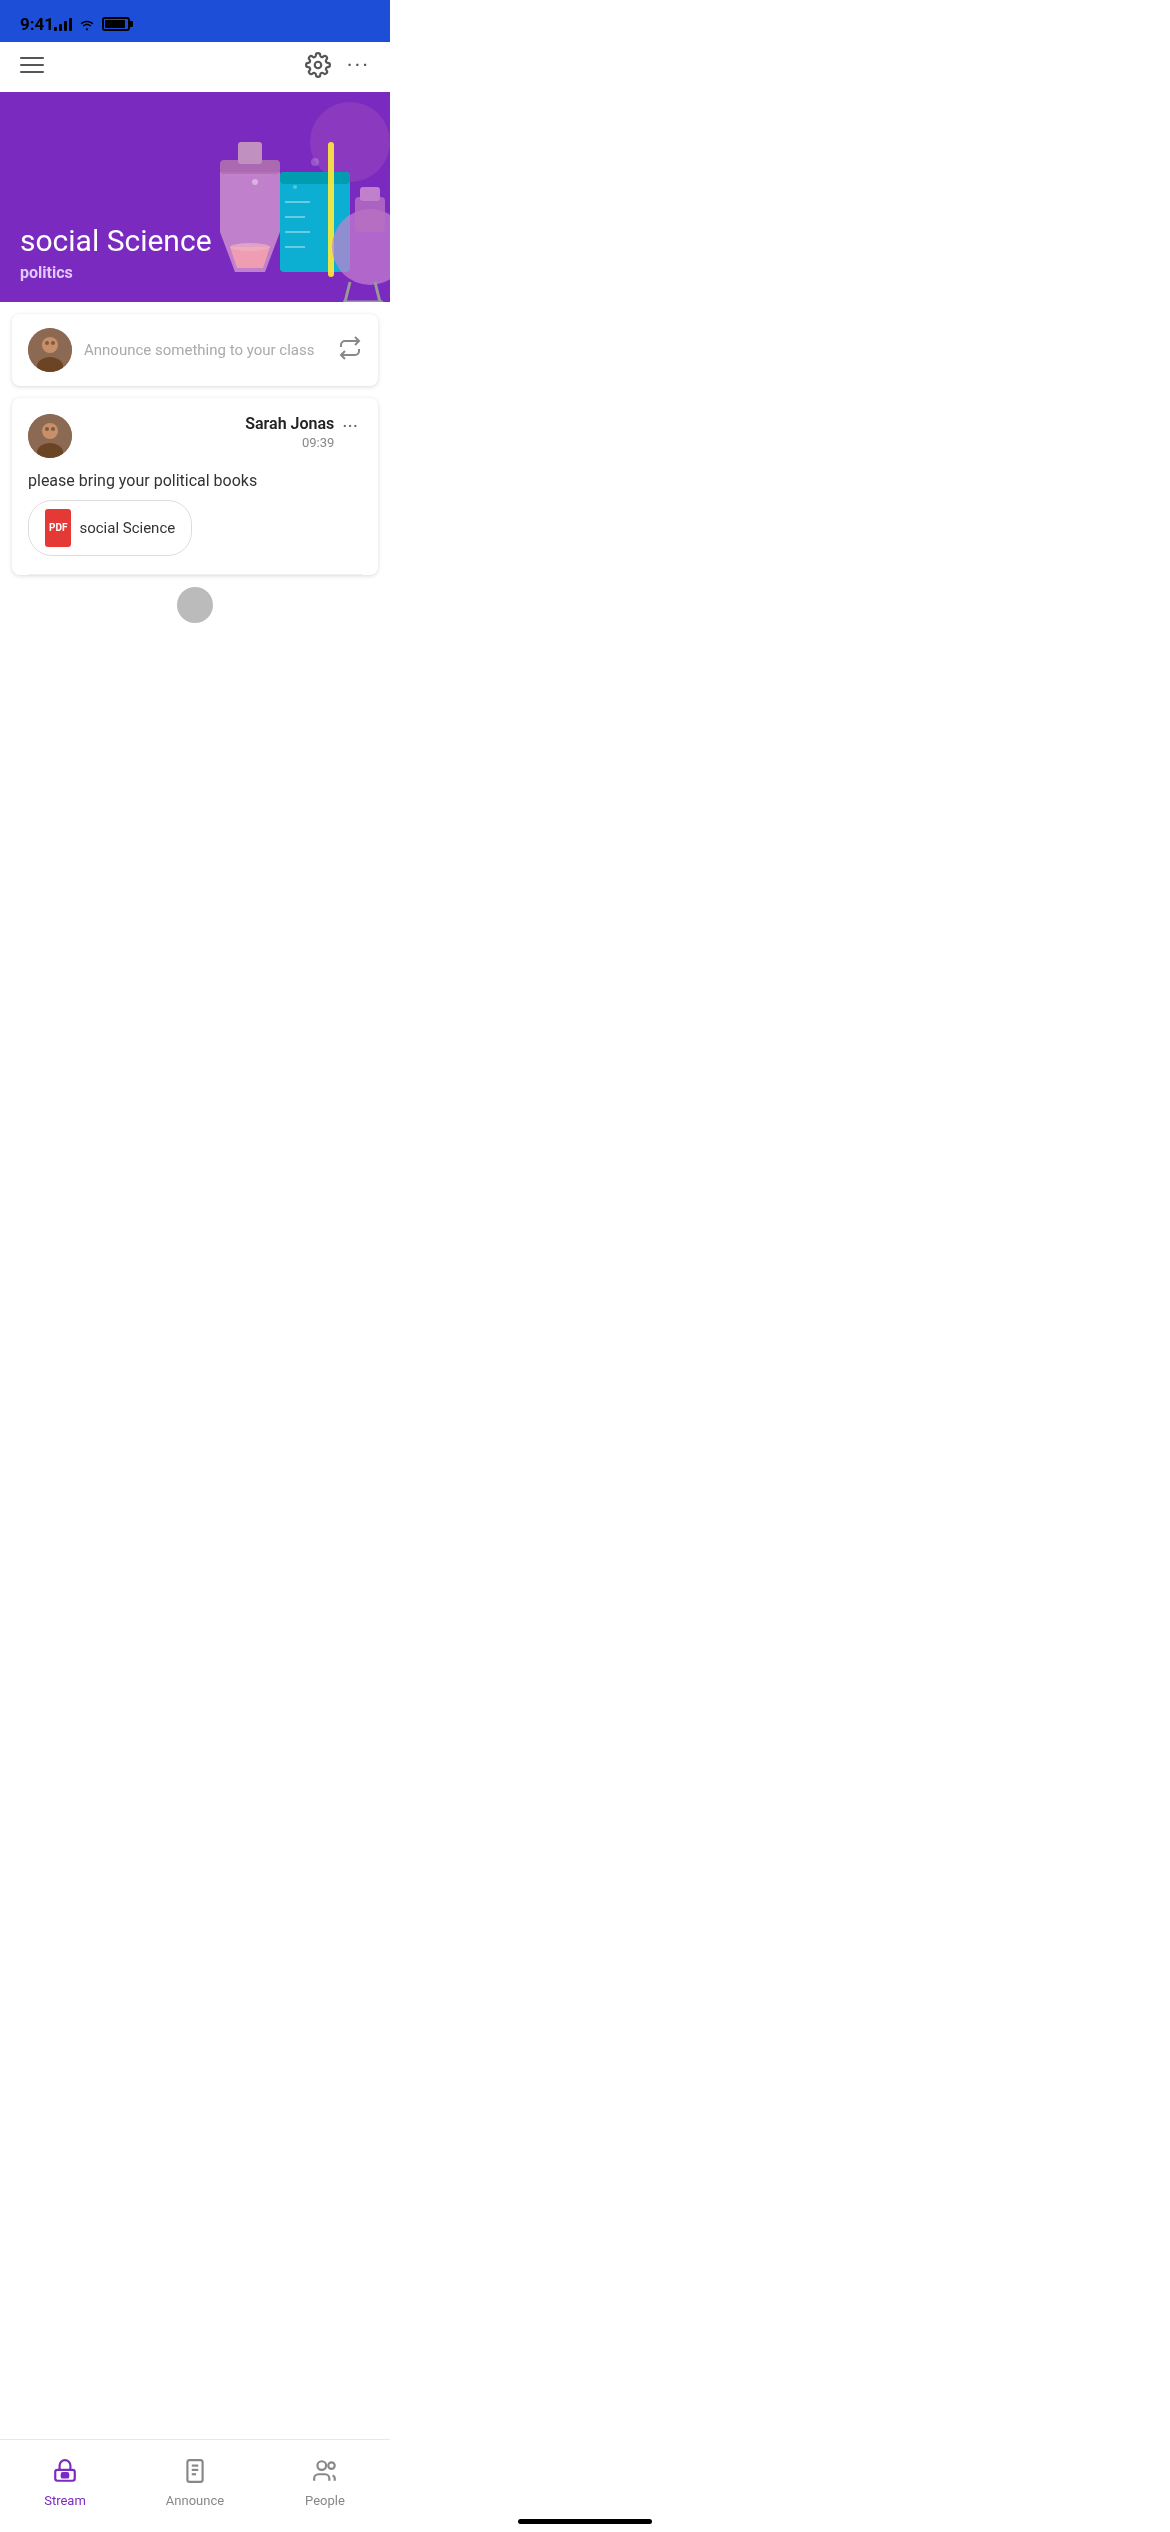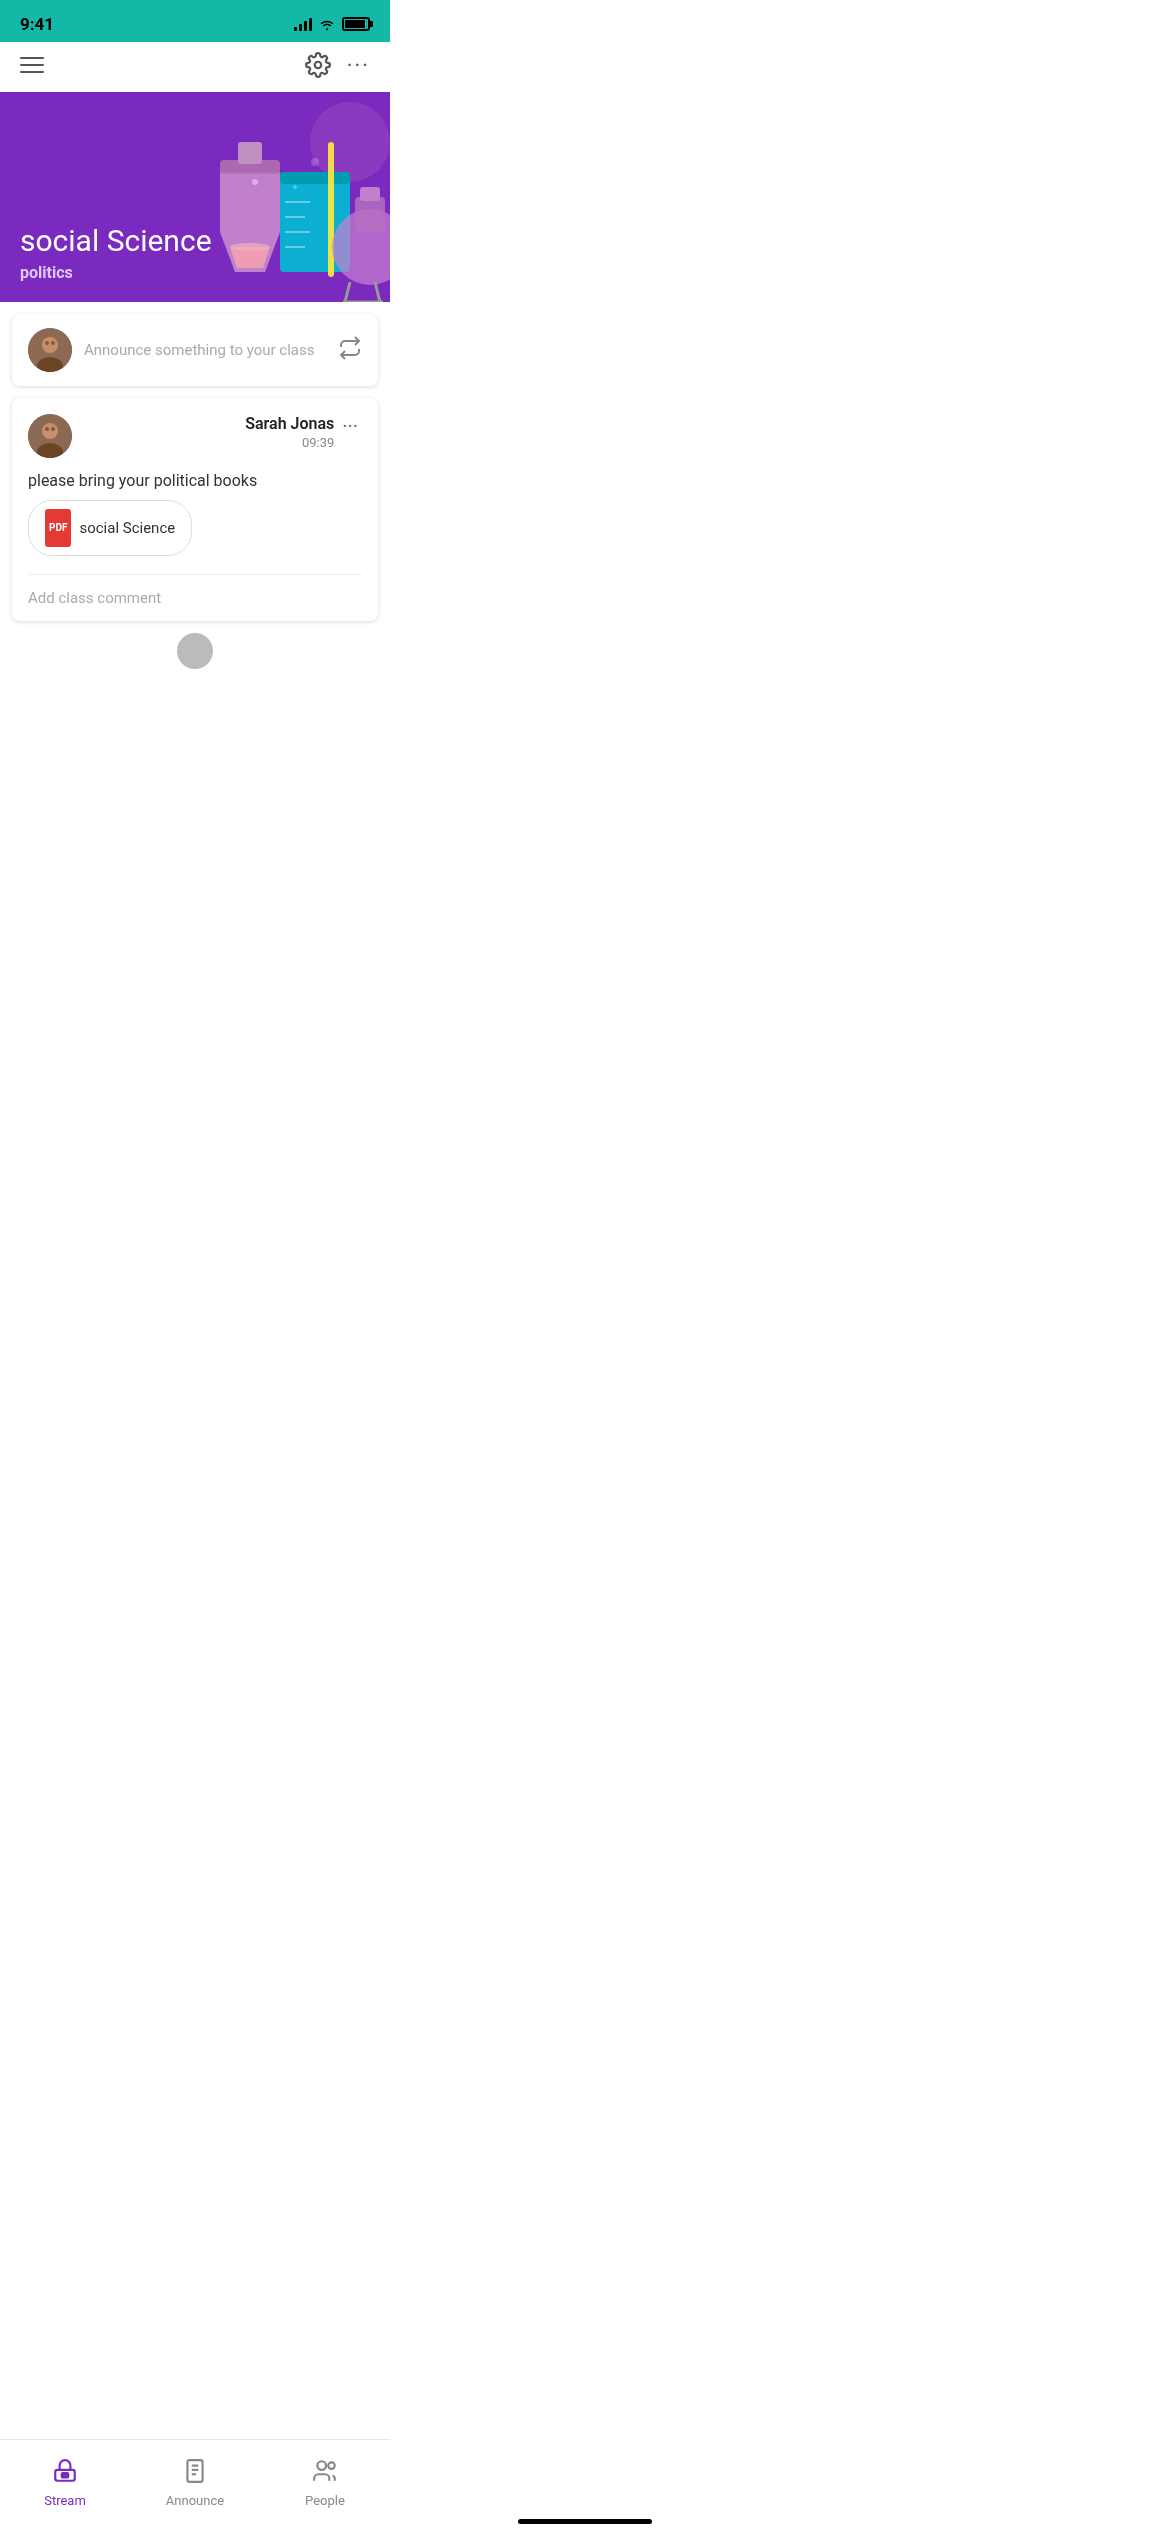--- a/index.html
+++ b/index.html
@@ -10,24 +10,23 @@
       background: #fff;
       width: 390px;
       min-height: 844px;
       overflow-x: hidden;
       position: relative;
     }
 
     
     .status-bar {
       display: flex;
-      justify-content: space-between;
       align-items: center;
       padding: 14px 20px 8px 20px;
-      background: #14b8a6;
+      background: #1d4ed8;
     }
     .status-time {
       font-size: 17px;
       font-weight: 700;
       color: #000;
     }
     .status-icons {
       display: flex;
       align-items: center;
       gap: 6px;
@@ -435,21 +434,20 @@
     </div>
     <div class="post-content">
       <span>please bring your political books</span>
       <br>
       <div class="attachment-pill">
         <span class="pdf-badge">PDF</span>
         <span class="attachment-name">social Science</span>
       </div>
     </div>
     <div class="post-divider"></div>
-    <div class="add-comment">Add class comment</div>
   </div>
 
   <div class="scroll-dot"></div>
 </div>
 
 <div class="bottom-nav">
   <div class="nav-item active">
     <span class="nav-icon">
       <svg width="26" height="26" viewBox="0 0 24 24" fill="none" stroke="#7b2abf" stroke-width="2" xmlns="http://www.w3.org/2000/svg">
         <rect x="3" y="11" width="18" height="10" rx="2"></rect>

